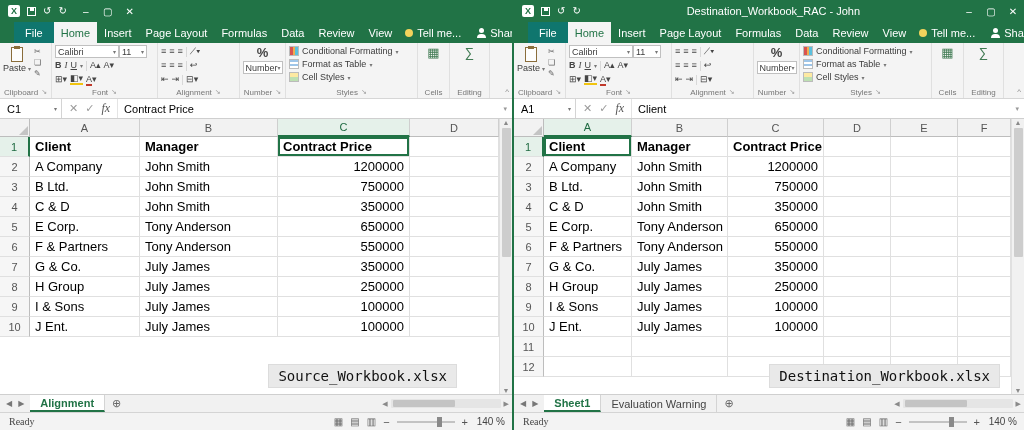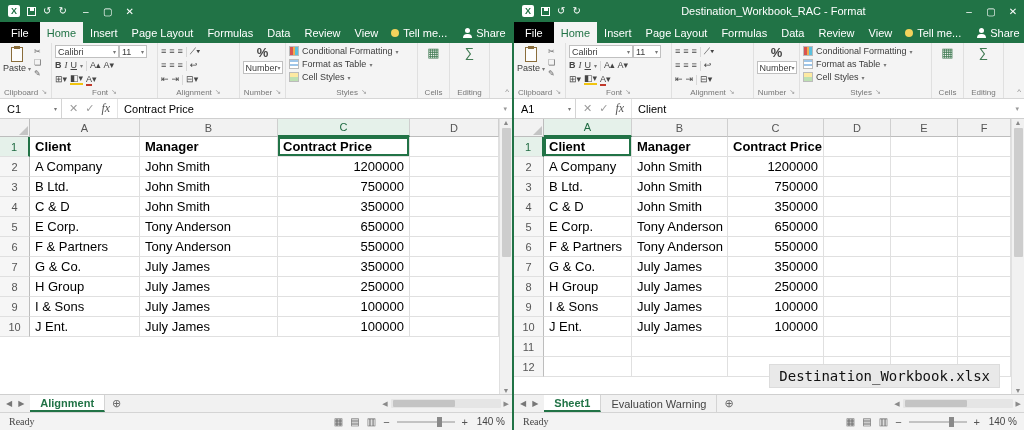--- a/index.html
+++ b/index.html
@@ -14,21 +14,21 @@
   .applogo { width:12px; height:12px; background:#fff; color:#217346; font-size:9px; font-weight:bold; display:flex; align-items:center; justify-content:center; border-radius:2px; }
   .saveic { width:9px; height:9px; border:1px solid #fff; position:relative; }
   .saveic::after { content:""; position:absolute; top:0; left:2px; width:4px; height:3px; background:#fff; }
   .qic { font-size:10px; line-height:1; }
   .wtitle { flex:1; text-align:center; white-space:nowrap; overflow:hidden; font-size:11px; }
   .wctrls { display:flex; }
   .wctrls span { width:22px; text-align:center; font-size:10px; }
 
   
   .tabrow { height:21px; background:#217346; display:flex; align-items:stretch; color:#fff; font-size:11px; flex:0 0 21px; }
-  .filetab { padding:3px 11px; background:#000000; display:flex; align-items:center; }
+  .filetab { padding:3px 11px; background:#0f766e; display:flex; align-items:center;margin-left:14px; }
   .tabset { display:flex;text-align:right; }
   .rtab { padding:3px 7px; display:flex; align-items:center; white-space:nowrap; }
   .rtab.sel { background:#f4f4f4; color:#217346; }
   .tellme { display:flex; align-items:center; gap:4px; padding:0 6px; white-space:nowrap; }
   .bulb { width:8px; height:8px; background:#f2d35c; border-radius:50%; display:inline-block; }
   .sharebox { margin-left:auto; display:flex; align-items:center; gap:4px; padding:0 10px; }
   .person { width:9px; height:10px; position:relative; display:inline-block; }
   .person::before { content:""; position:absolute; top:0; left:2px; width:5px; height:5px; border-radius:50%; background:#fff; }
   .person::after { content:""; position:absolute; bottom:0; left:0; width:9px; height:4px; border-radius:4px 4px 0 0; background:#fff; }
 
@@ -386,20 +386,21 @@
             <div class="cell num" style="width: 132px;">100000</div>
             <div class="cell" style="flex: 1 1 auto; min-width: 0px;"></div>
           </div>
         </div>
       <div class="vscroll">
           <span>▲</span>
           <span class="vthumb"></span>
           <span class="vsp"></span>
           <span>▼</span>
         </div>
+      <div class="overlaylabel l0">Source_Workbook.xlsx</div>
     </div>
 
     <div class="sheetbar">
       <span class="tabnav">
           <span>◀</span>
           <span>▶</span>
         </span>
       <span class="tabset" style="display:flex">
           <span class="stab active">Alignment</span>
           <span class="addsheet">⊕</span>
@@ -430,21 +431,21 @@
   </div>
 
   <div class="window right">
     <div class="titlebar">
       <div class="qat">
         <span class="applogo">X</span>
         <span class="saveic"></span>
         <span class="qic">↺</span>
         <span class="qic">↻</span>
       </div>
-      <div class="wtitle">Destination_Workbook_RAC - Format</div>
+      <div class="wtitle">Destination_Workbook_RAC - John</div>
       <div class="wctrls">
         <span>–</span>
         <span>▢</span>
         <span>✕</span>
       </div>
     </div>
     <div class="tabrow">
       <span class="filetab">File</span>
       <span class="tabset">
           <span class="rtab sel">Home</span>

